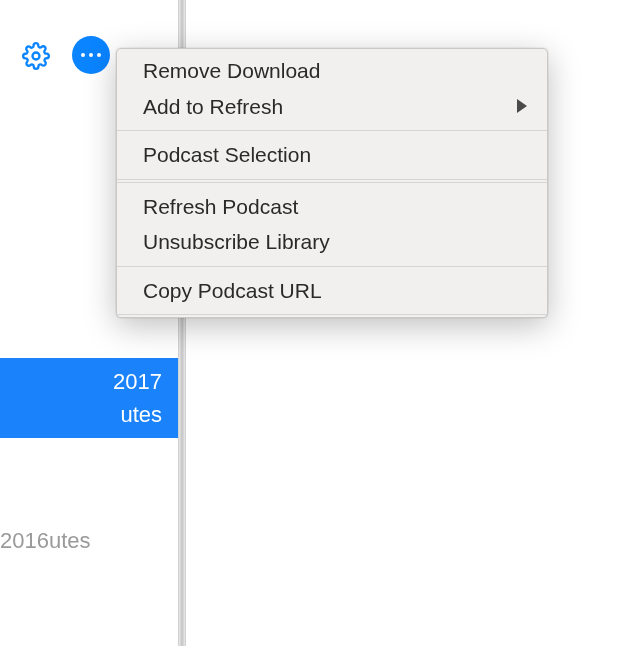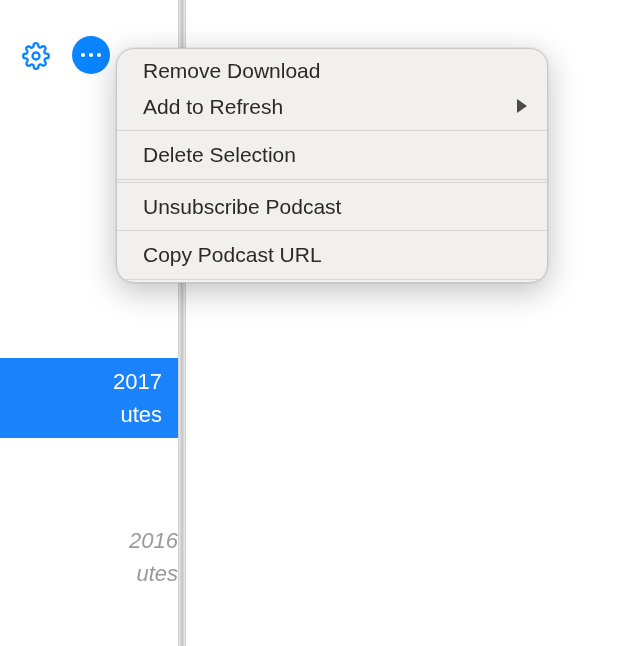--- a/index.html
+++ b/index.html
@@ -53,21 +53,21 @@
       border-radius: 50%;
       background: #fff;
     }
     .context-menu {
       position: absolute;
       left: 116px;
       top: 48px;
       width: 432px;
       background: #f1f0ef;
       border: 1px solid #c9c8c7;
-      border-radius: 18px;
+      border-radius: 5px;
       box-shadow: 0 8px 32px rgba(0,0,0,0.25), 0 0 0 1px rgba(0,0,0,0.05);
       overflow: hidden;
     }
     .menu-group {
       padding: 4px 0;
     }
     .menu-item {
       display: flex;
       align-items: center;
       justify-content: space-between;
@@ -105,26 +105,25 @@
       font-size: 22px;
       line-height: 1.5;
     }
     .unselected-row {
       position: absolute;
       left: 0;
       top: 524px;
       width: 178px;
       color: #9a9a9a;
       display: flex;
-      flex-direction: column;
+      flex-direction: row;
       align-items: flex-end;
-      padding-right: 0;
+      padding-right: 25px;
       font-size: 22px;
       line-height: 1.5;
-      font-style: italic;
     }
   </style>
 </head>
 <body>
 
 <div class="sidebar-divider"></div>
 
 <div class="gear-icon">
   <svg viewBox="0 0 24 24" width="28" height="28" fill="none" stroke="#0a84ff" stroke-width="2">
     <circle cx="12" cy="12" r="3"></circle>
@@ -156,28 +155,31 @@
         <span>Remove Download</span>
       </div>
       <div class="menu-item">
         <span>Add to Refresh</span>
         <span class="submenu-arrow"></span>
       </div>
     </div>
     <div class="menu-sep"></div>
     <div class="menu-group">
       <div class="menu-item">
-        <span>Delete Selection</span>
+        <span>Podcast Selection</span>
       </div>
     </div>
     <div class="menu-sep"></div>
     <div class="menu-sep"></div>
     <div class="menu-group">
       <div class="menu-item">
-        <span>Unsubscribe Podcast</span>
+        <span>Refresh Podcast</span>
+      </div>
+      <div class="menu-item">
+        <span>Unsubscribe Library</span>
       </div>
     </div>
     <div class="menu-sep"></div>
     <div class="menu-group">
       <div class="menu-item">
         <span>Copy Podcast URL</span>
       </div>
     </div>
     <div class="menu-sep"></div>
   </div>

